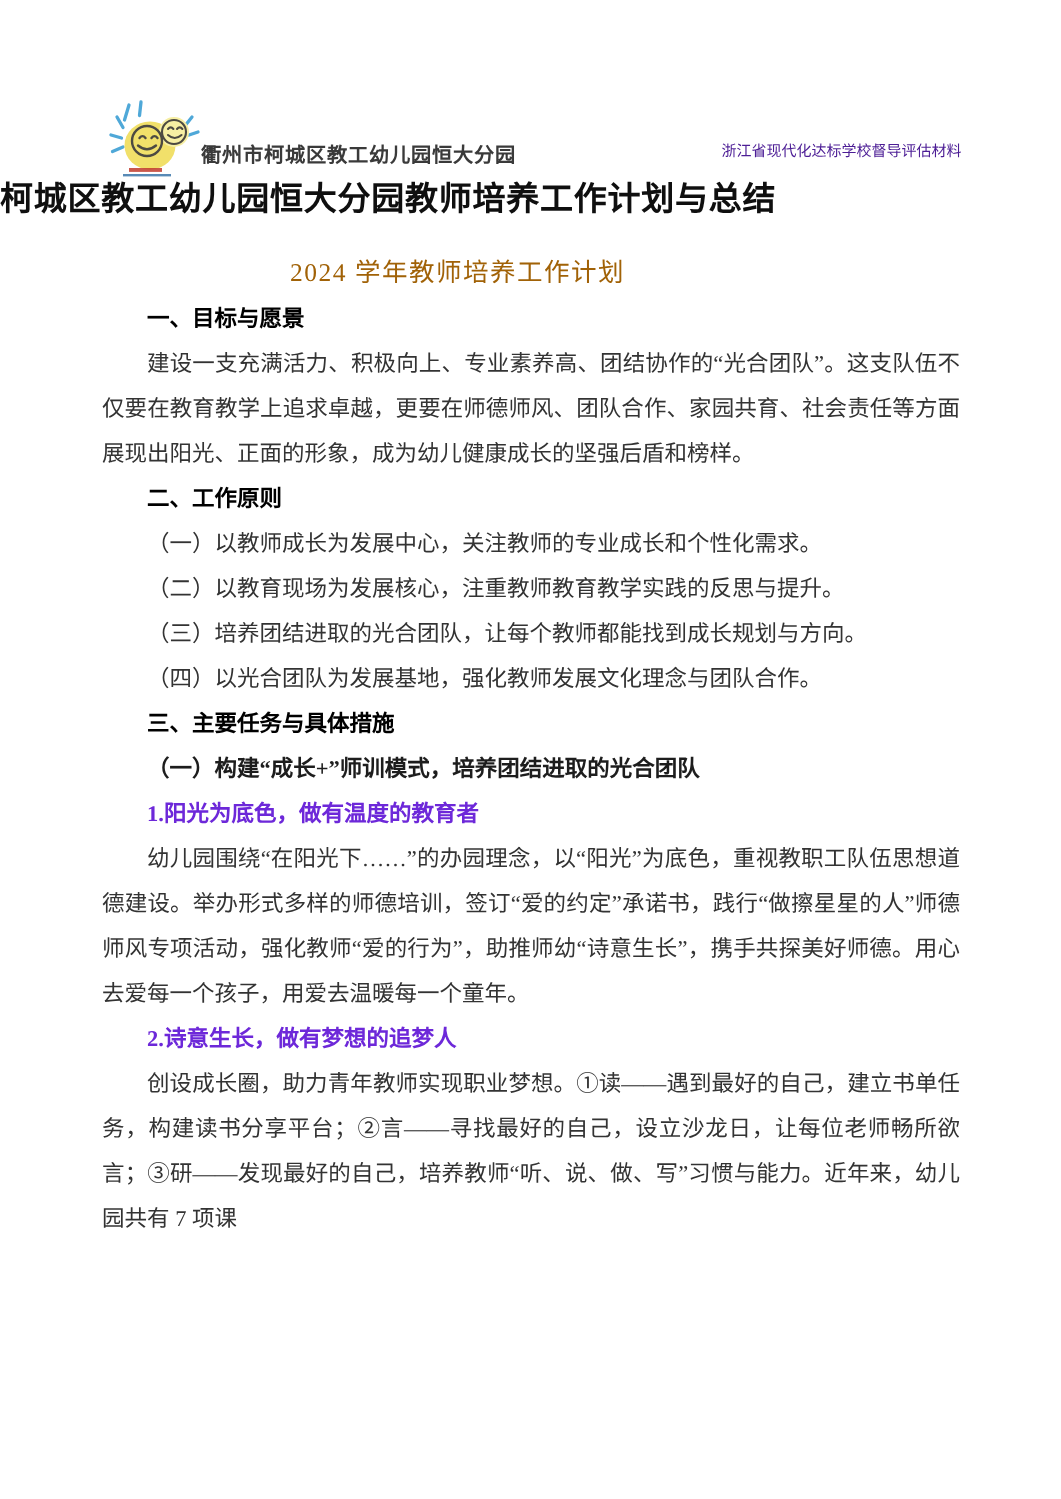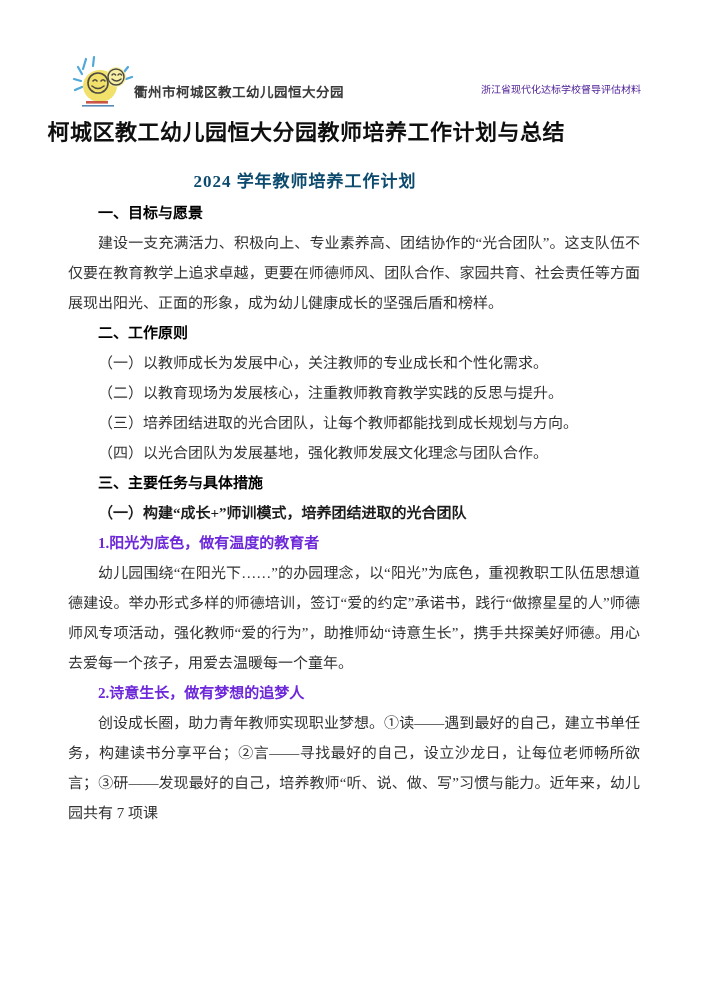--- a/index.html
+++ b/index.html
@@ -9,21 +9,21 @@
     height: 999px;
     background: #ffffff;
     overflow: hidden;
     font-family: "Liberation Serif", serif;
     color: #2e2e2e;
   }
 
   
   .header {
     position: absolute;
-    top: 55px;
+    top: 66px;
     left: 72px;
     right: 66px;
     height: 54px;
   }
   .logo {
     position: absolute;
     left: 0;
     top: 0;
     width: 64px;
     height: 54px;
@@ -48,39 +48,39 @@
     font-family: "Liberation Sans", sans-serif;
     white-space: nowrap;
   }
 
   
   .doc-title {
     position: absolute;
     top: 114px;
     left: 0;
     width: 565px;
-    text-align: right;
+    text-align: left;
     font-size: 22px;
     line-height: 38px;
     font-weight: 700;
     color: #0f0f0f;
     letter-spacing: 0.5px;
     font-family: "Liberation Sans", sans-serif;
     white-space: nowrap;
   }
   .doc-subtitle {
     position: absolute;
     top: 168px;
     left: 0;
     width: 610px;
     text-align: center;
     font-size: 17px;
     line-height: 28px;
-    font-weight: 700;
-    color: #0c4a6e;
+    font-weight: 400;
+    color: #a16207;
     letter-spacing: 1px;
     white-space: nowrap;
   }
 
   
   .content {
     position: absolute;
     top: 198px;
     left: 68px;
     width: 572px;

